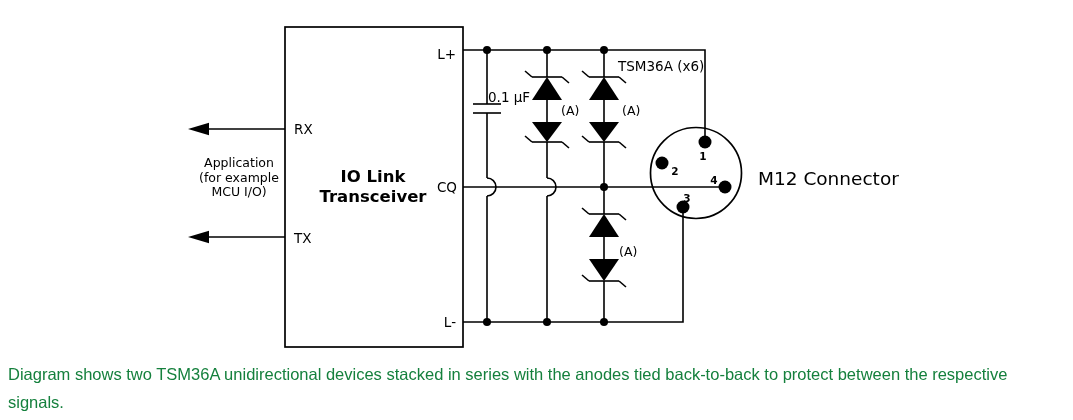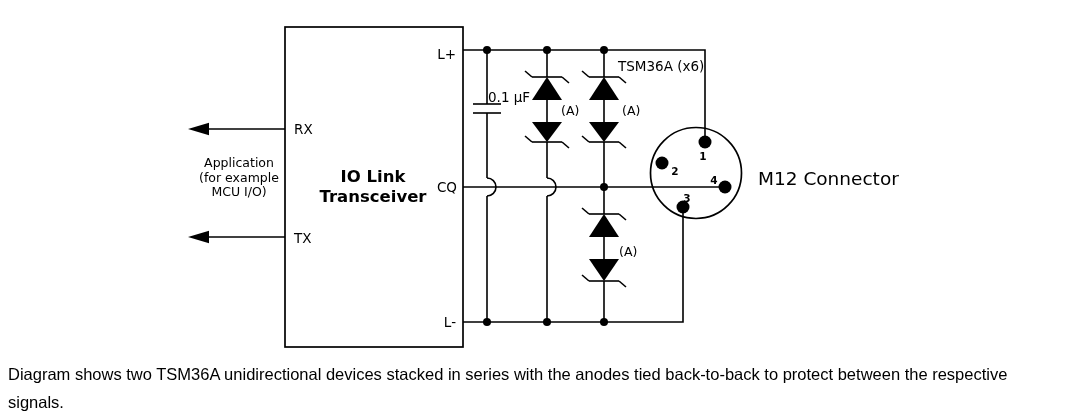--- a/index.html
+++ b/index.html
@@ -1,21 +1,21 @@
 <!DOCTYPE html>
 <html><head>
 <meta charset="utf-8">
 <style>
   html,body{margin:0;padding:0;background:#ffffff;}
   .stage{position:relative;width:1073px;height:420px;background:#ffffff;overflow:hidden;
          font-family:"DejaVu Sans",sans-serif;}
   .stage svg{position:absolute;left:0;top:0;}
   .caption{position:absolute;left:8px;top:360px;width:1032px;
            font-family:"Liberation Sans",sans-serif;font-size:16.5px;line-height:28px;
-           color:#000000;}
+           color:#15803d;}
   text{fill:#000000;font-family:"DejaVu Sans",sans-serif;}
   .lbl{font-size:13.5px;}
   .small{font-size:12.5px;}
   .boxtitle{font-size:16.5px;font-weight:bold;}
   .valtxt{font-size:13.5px;}
   .parttxt{font-size:13.5px;}
   .atxt{font-size:12.5px;}
   .contxt{font-size:18.5px;}
   .pinnum{font-size:10.5px;font-weight:bold;}
   .wire{stroke:#000000;stroke-width:1.6;fill:none;}

